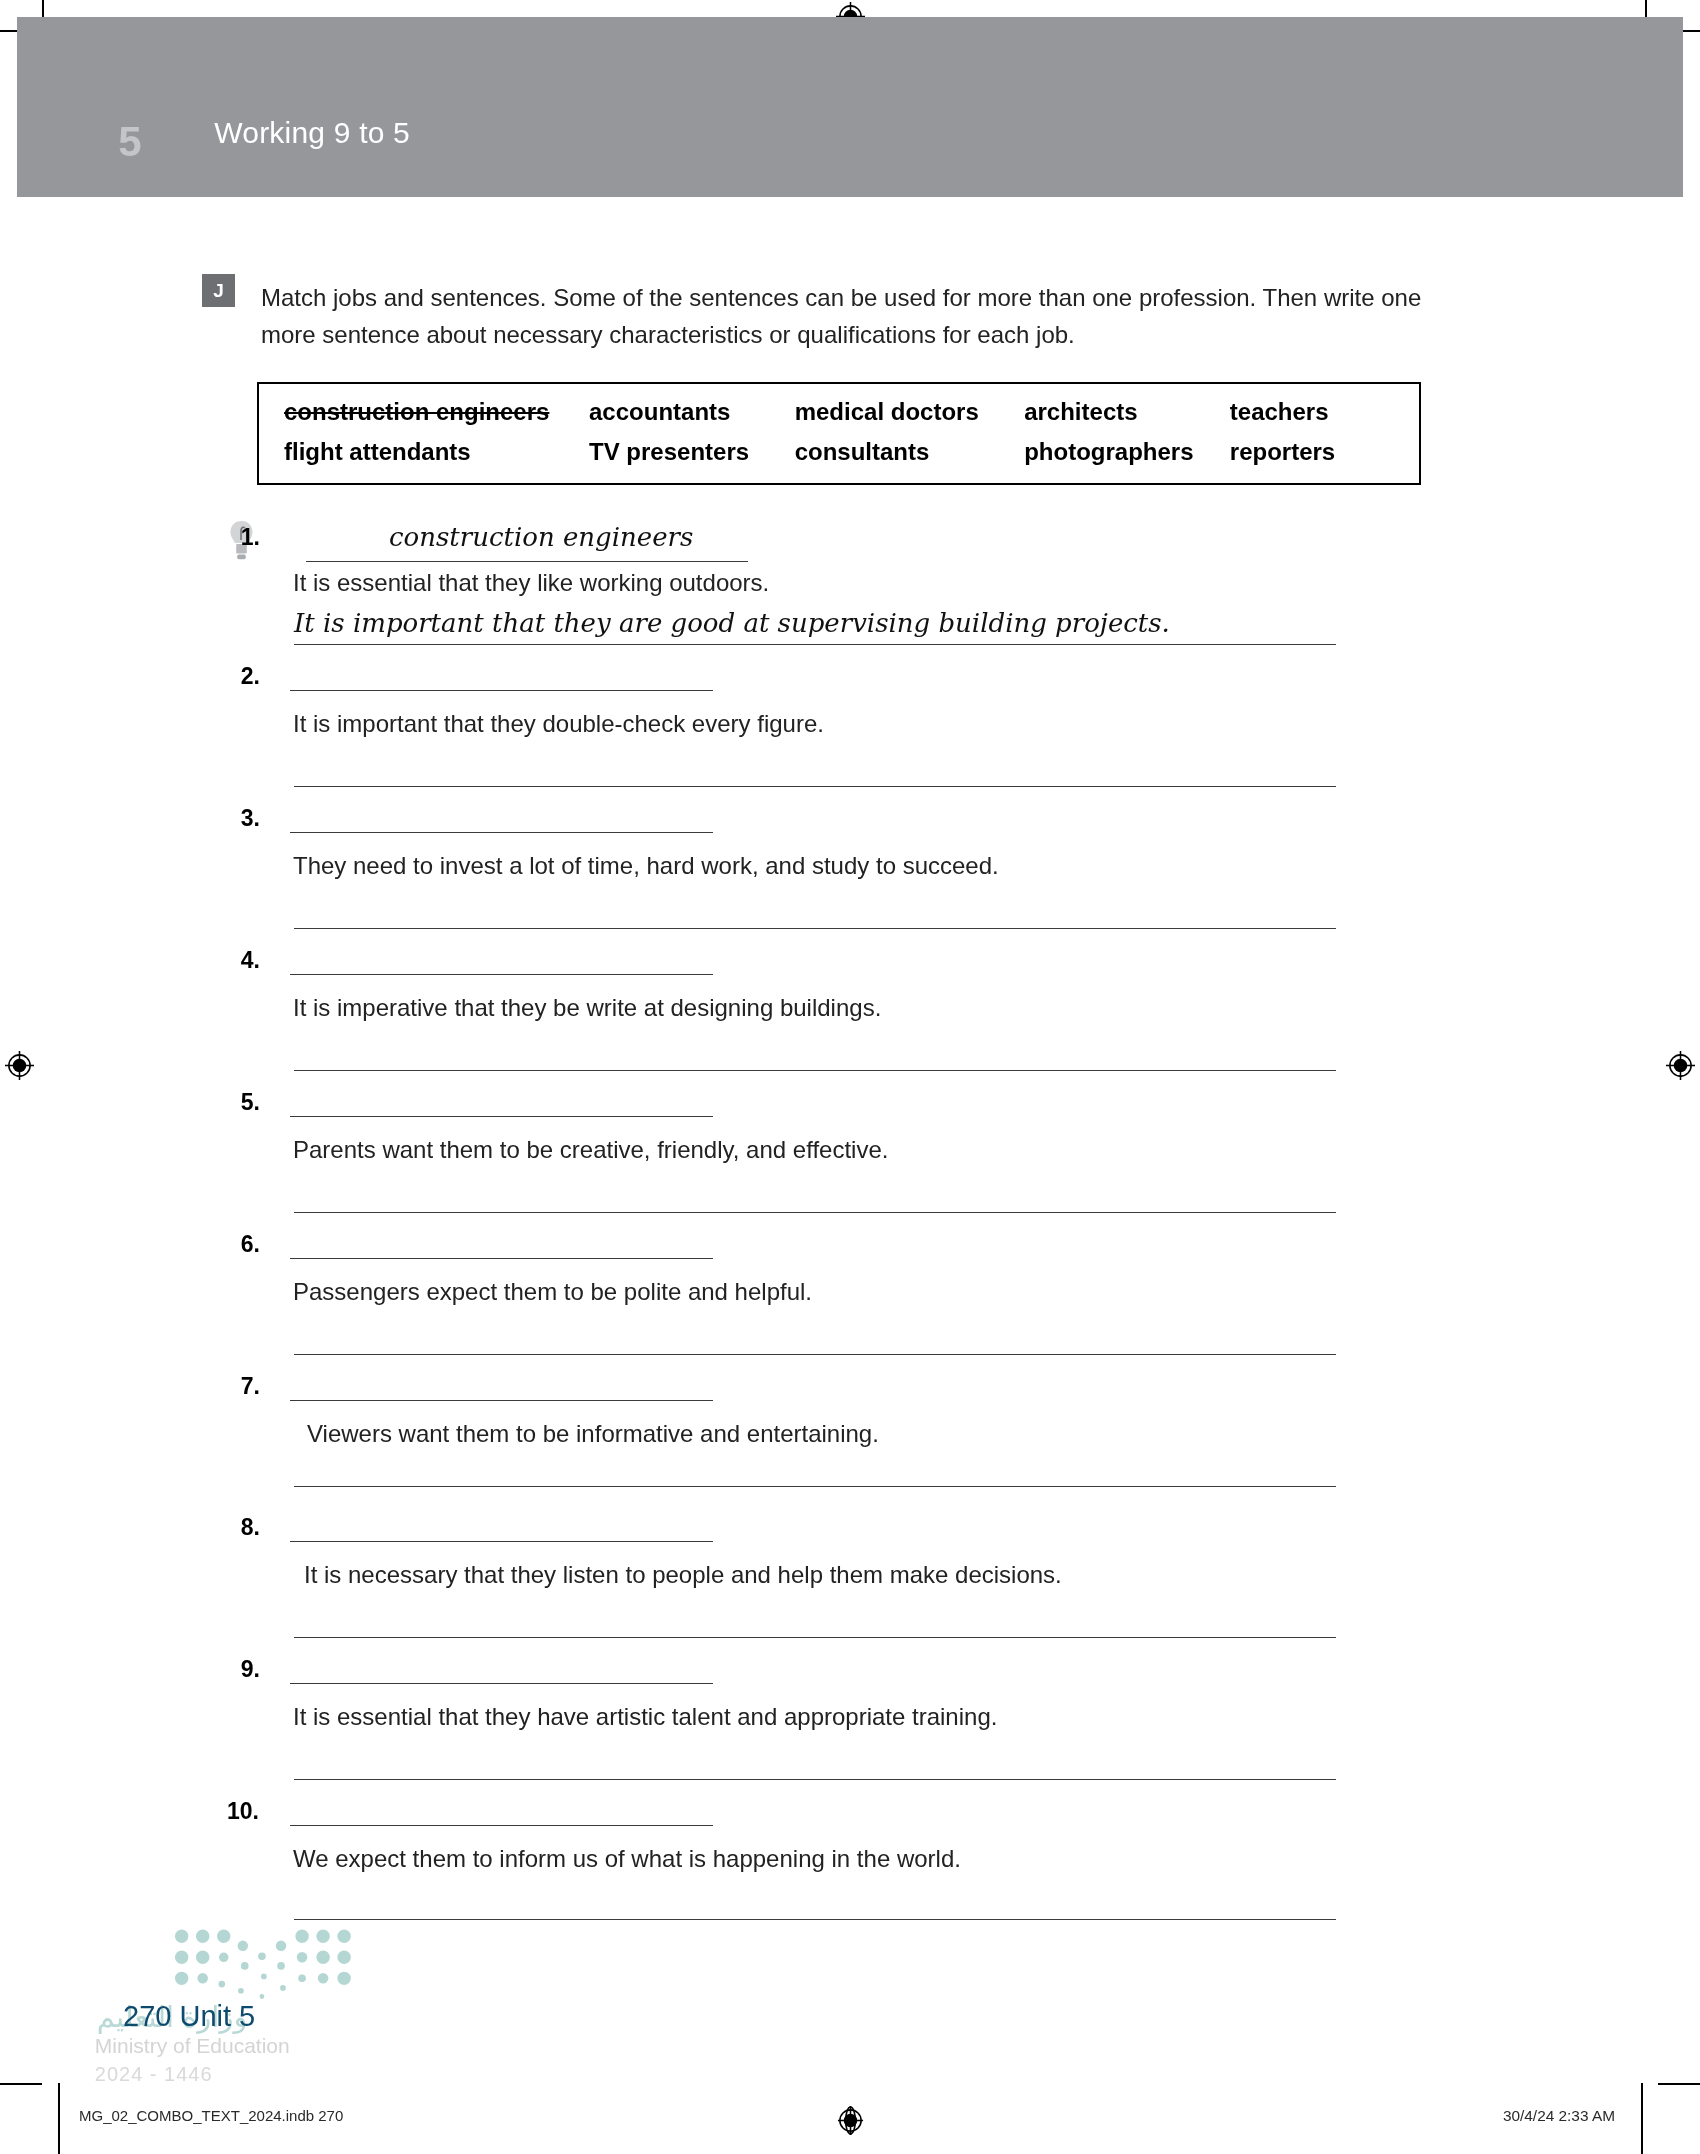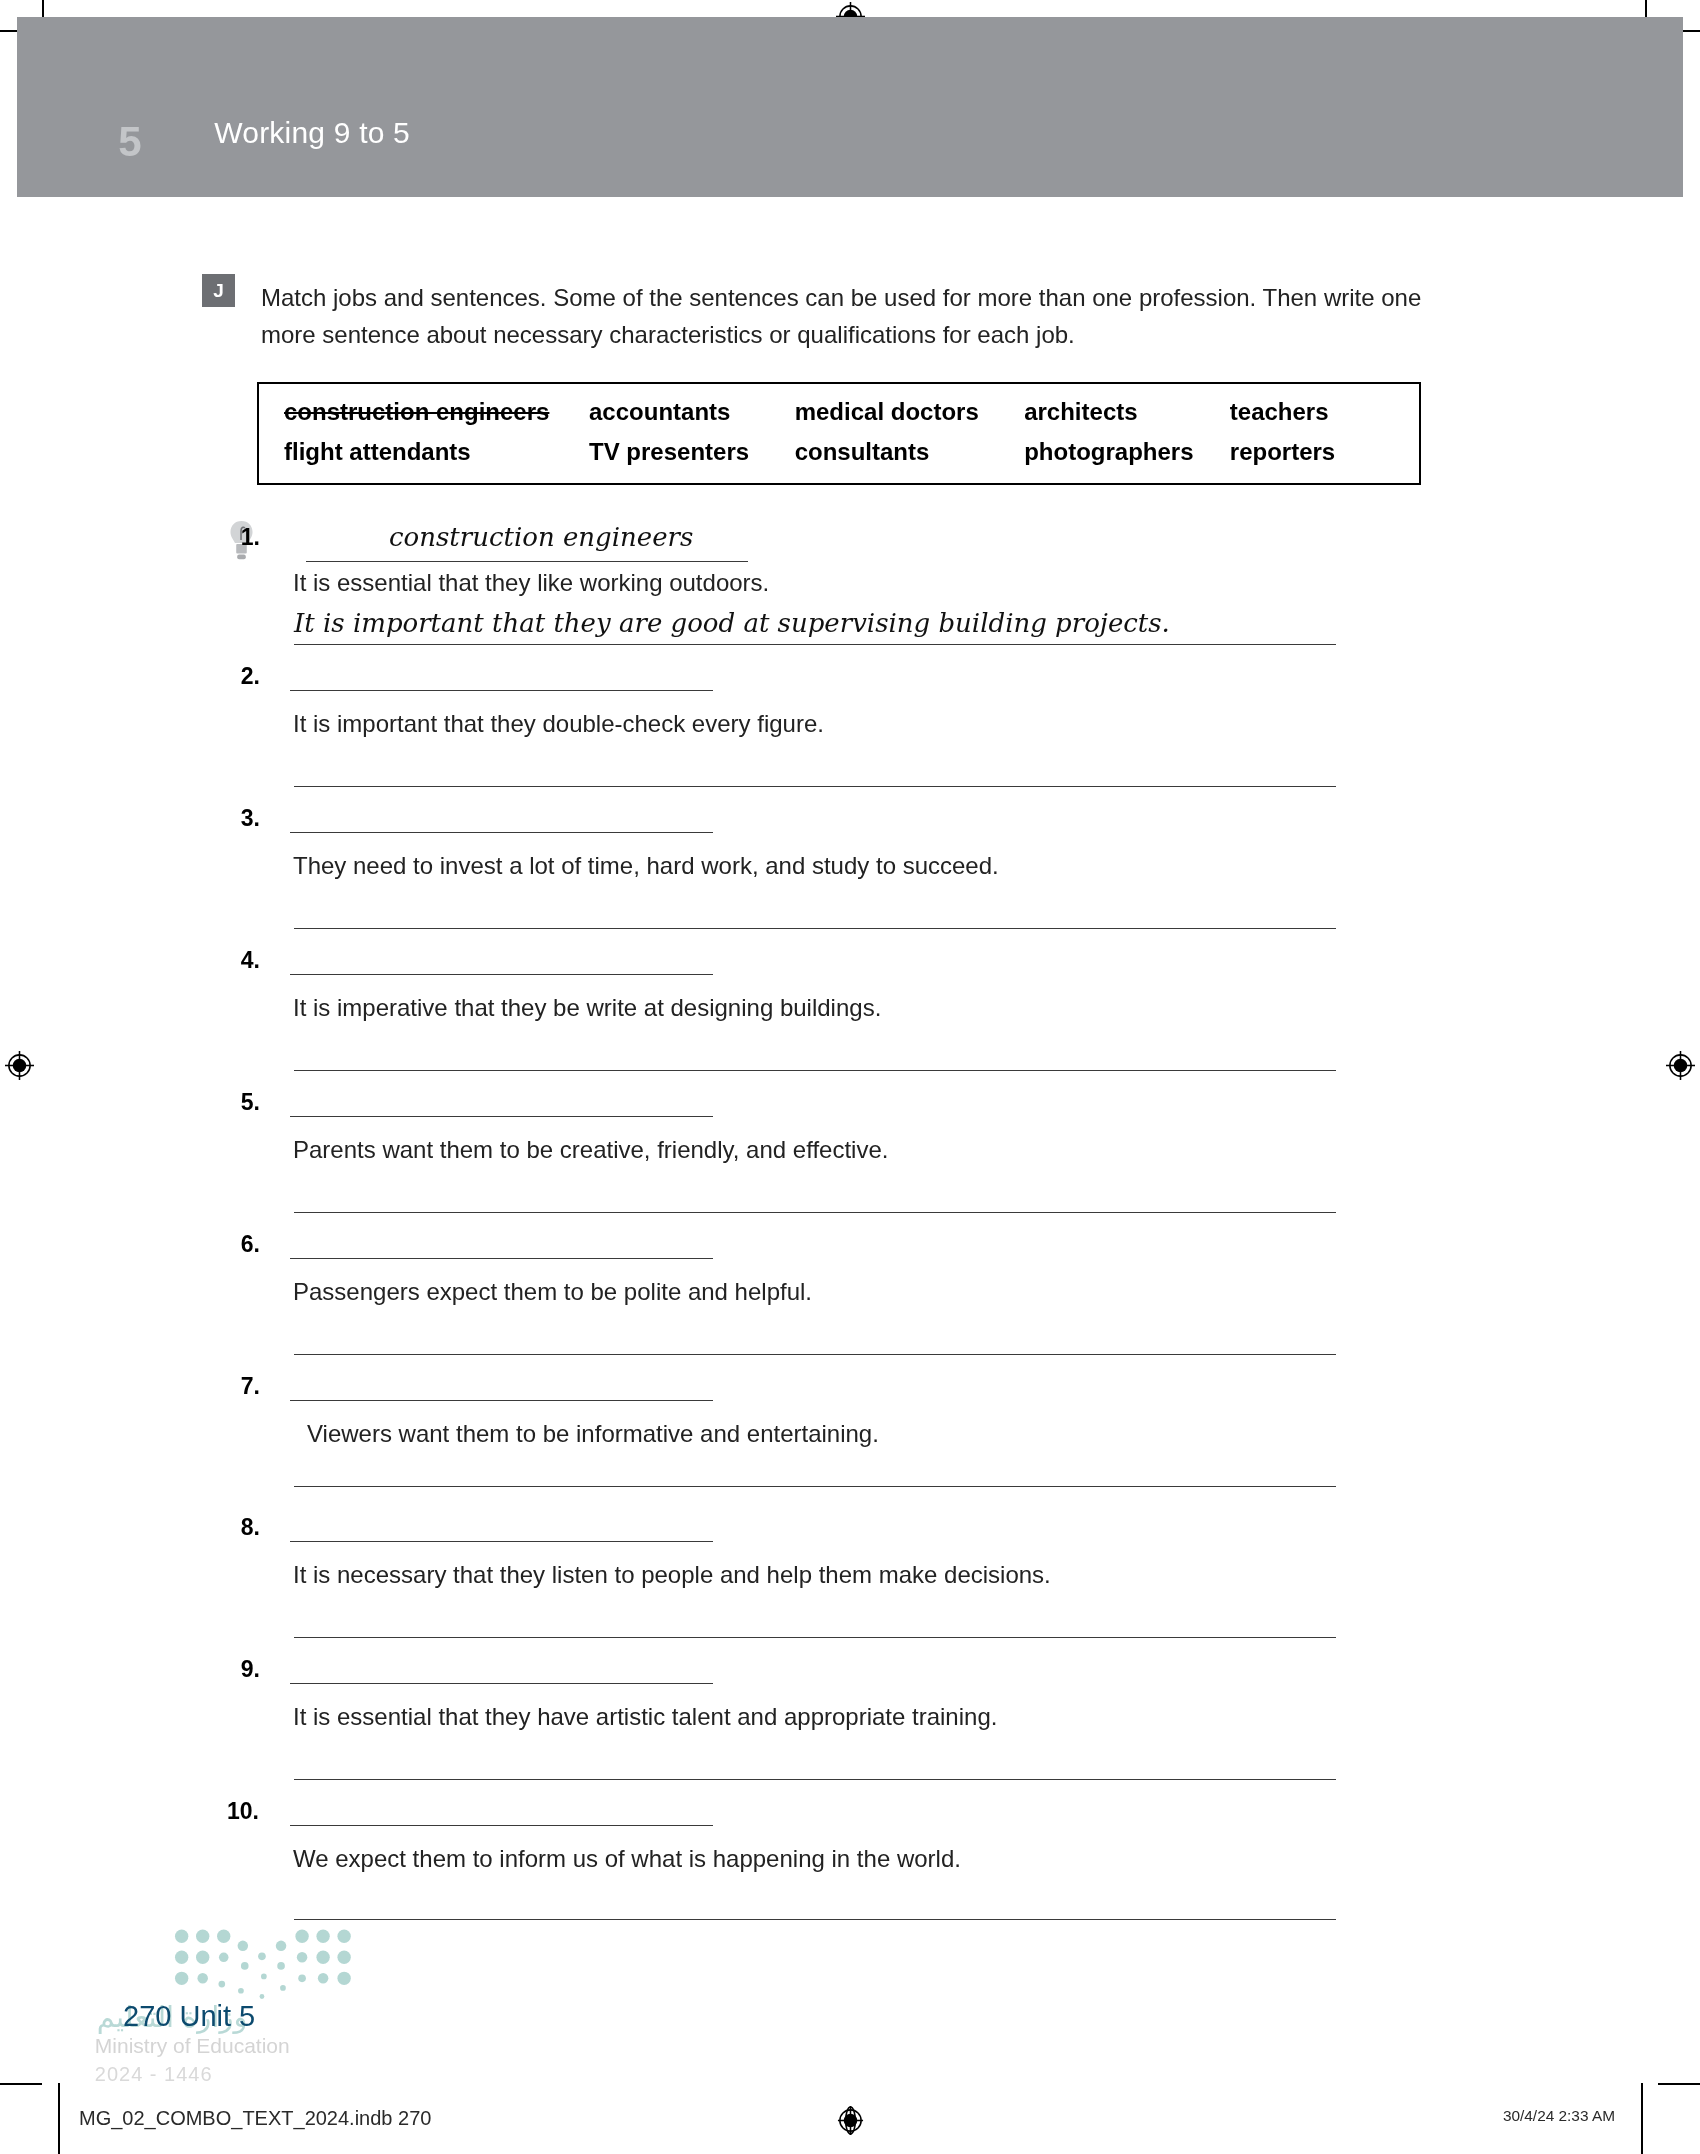--- a/index.html
+++ b/index.html
@@ -206,21 +206,21 @@
     top: 2000px;
     font-size: 29px;
     font-weight: 400;
     color: #0c4a6e;
     white-space: nowrap;
   }
   .footer-left {
     position: absolute;
     left: 79px;
     top: 2107px;
-    font-size: 20px;
+    font-size: 15px;
     color: #2a2a2a;
     white-space: nowrap;
   }
   .footer-right {
     position: absolute;
     right: 85px;
     top: 2107px;
     font-size: 15.4px;
     color: #2a2a2a;
     white-space: nowrap;
@@ -346,21 +346,21 @@
   <div class="item">
     <div class="item-num" style="left:202px; top:1373px;">7.</div>
     <div class="blank-short" style="left:290px; top:1400px; width:423px;"></div>
     <div class="prompt" style="left:293px; top:1420px;margin-left:14px;">Viewers want them to be informative and entertaining.</div>
     <div class="blank-long" style="left:294px; top:1486px; width:1042px;"></div>
   </div>
 
   <div class="item">
     <div class="item-num" style="left:202px; top:1514px;">8.</div>
     <div class="blank-short" style="left:290px; top:1541px; width:423px;"></div>
-    <div class="prompt" style="left:293px; top:1561px;text-align:center;">It is necessary that they listen to people and help them make decisions.</div>
+    <div class="prompt" style="left:304px; top:1561px;text-align:center;">It is necessary that they listen to people and help them make decisions.</div>
     <div class="blank-long" style="left:294px; top:1637px; width:1042px;"></div>
   </div>
 
   <div class="item">
     <div class="item-num" style="left:202px; top:1656px;">9.</div>
     <div class="blank-short" style="left:290px; top:1683px; width:423px;"></div>
     <div class="prompt" style="left:293px; top:1703px;">It is essential that they have artistic talent and appropriate training.</div>
     <div class="blank-long" style="left:294px; top:1779px; width:1042px;"></div>
   </div>
 

